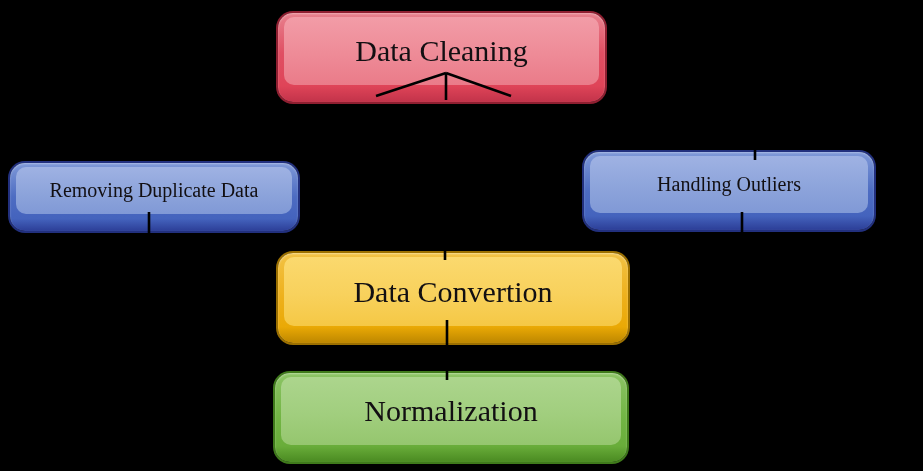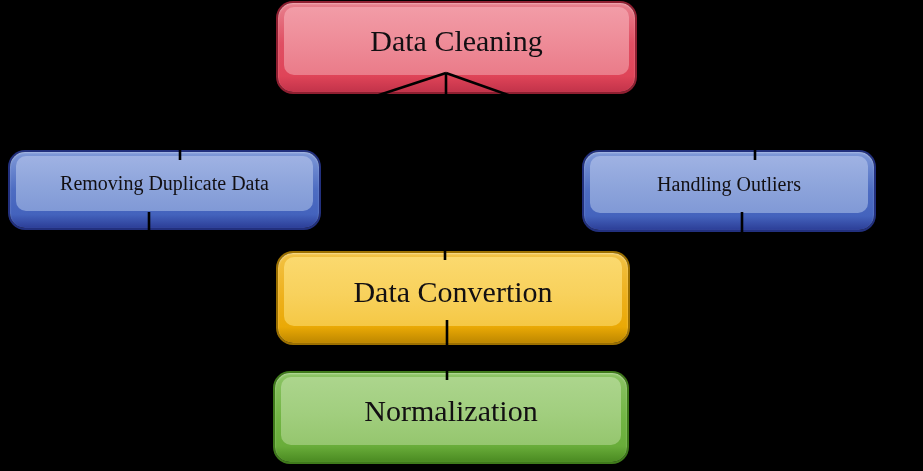--- a/index.html
+++ b/index.html
@@ -74,25 +74,25 @@
 
     <line x1="149" y1="212" x2="149" y2="236"></line>
     <line x1="742" y1="212" x2="742" y2="236"></line>
 
     <line x1="445" y1="247" x2="445" y2="260"></line>
 
     <line x1="447" y1="320" x2="447" y2="347"></line>
     <line x1="447" y1="368" x2="447" y2="380"></line>
   </svg>
 
-  <div class="node big red" style="left:278px;top:3px;width:327px;height:89px;padding-left:30px;">
+  <div class="node big red" style="left:278px;top:13px;width:327px;height:89px;">
     <div class="face">Data Cleaning</div>
   </div>
 
-  <div class="node small blue" style="left:10px;top:152px;width:288px;height:76px;padding-left:21px;">
+  <div class="node small blue" style="left:10px;top:163px;width:288px;height:68px;">
     <div class="face">Removing Duplicate Data</div>
   </div>
 
 
   <div class="node small blue" style="left:584px;top:152px;width:290px;height:78px;">
     <div class="face">Handling Outliers</div>
   </div>
 
   <div class="node big yellow" style="left:278px;top:253px;width:350px;height:90px;">
     <div class="face">Data Convertion</div>

